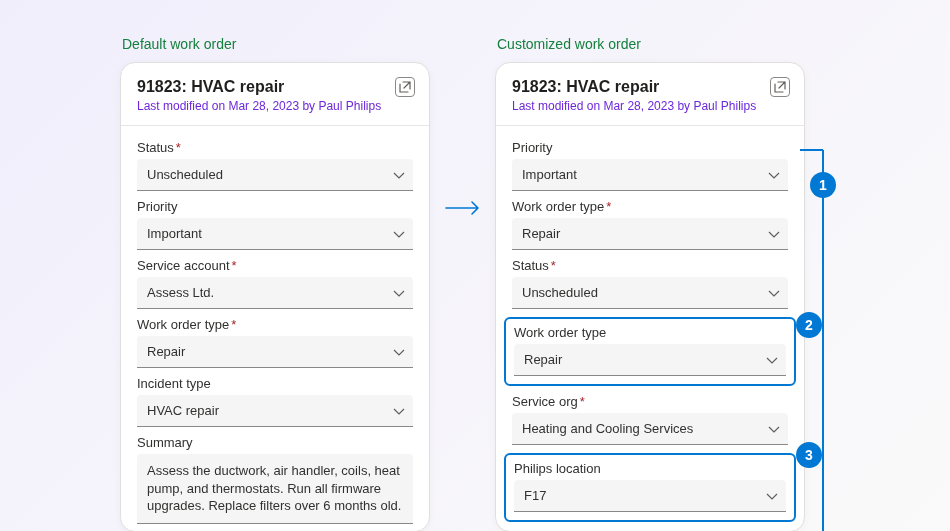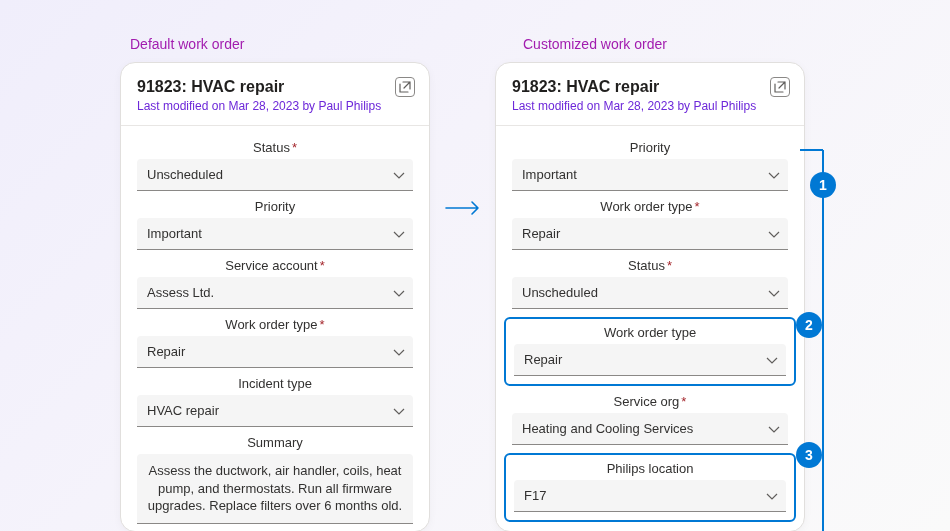--- a/index.html
+++ b/index.html
@@ -12,23 +12,22 @@
     color: #323130;
   }
   .stage {
     position: relative;
     width: 950px; height: 531px;
     padding: 36px 0 0 0;
   }
   .col-label {
     position: absolute;
     font-size: 14px;
-    color: #a21caf;
+    color: #15803d;
     font-weight: 400;
-    margin-left: 8px;
   }
   .card {
     position: absolute;
     width: 310px;
     background: #fff;
     border: 1px solid #e1dfdd;
     border-radius: 15px;
     box-shadow: 0 2px 8px rgba(0,0,0,0.04);
     overflow: hidden;
   }
@@ -58,21 +57,20 @@
     align-items: center; justify-content: center;
   }
   .open-icon svg { display: block; }
   .card-body {
     padding: 10px 16px 16px 16px;
   }
   .field {
     margin-top: 4px;
     margin-bottom: 8px;
     position: relative;
-    text-align: center;
   }
   .field-label {
     font-size: 13px;
     color: #323130;
     margin-bottom: 4px;
     display: block;
   }
   .req { color: #a4262c; margin-left: 2px; }
   .select, .textarea {
     width: 100%;
@@ -131,21 +129,21 @@
     pointer-events: none;
     z-index: 5;
   }
 </style>
 </head>
 <body>
 
 <div class="stage">
 
   <div class="col-label" style="left:122px; top:36px;">Default work order</div>
-  <div class="col-label" style="left:515px; top:36px;">Customized work order</div>
+  <div class="col-label" style="left:497px; top:36px;">Customized work order</div>
 
   <div class="card" style="left:120px; top:62px; height:470px;">
     <div class="card-header">
       <div class="card-title">91823: HVAC repair</div>
       <div class="card-sub">Last modified on Mar 28, 2023 by Paul Philips</div>
       <div class="open-icon">
         <svg width="12" height="12" viewBox="0 0 12 12">
             <path d="M4 1h7v7M11 1L5 7M9 11H1V3" fill="none" stroke="#605e5c" stroke-width="1.2" stroke-linecap="round" stroke-linejoin="round"></path>
           </svg>
       </div>

